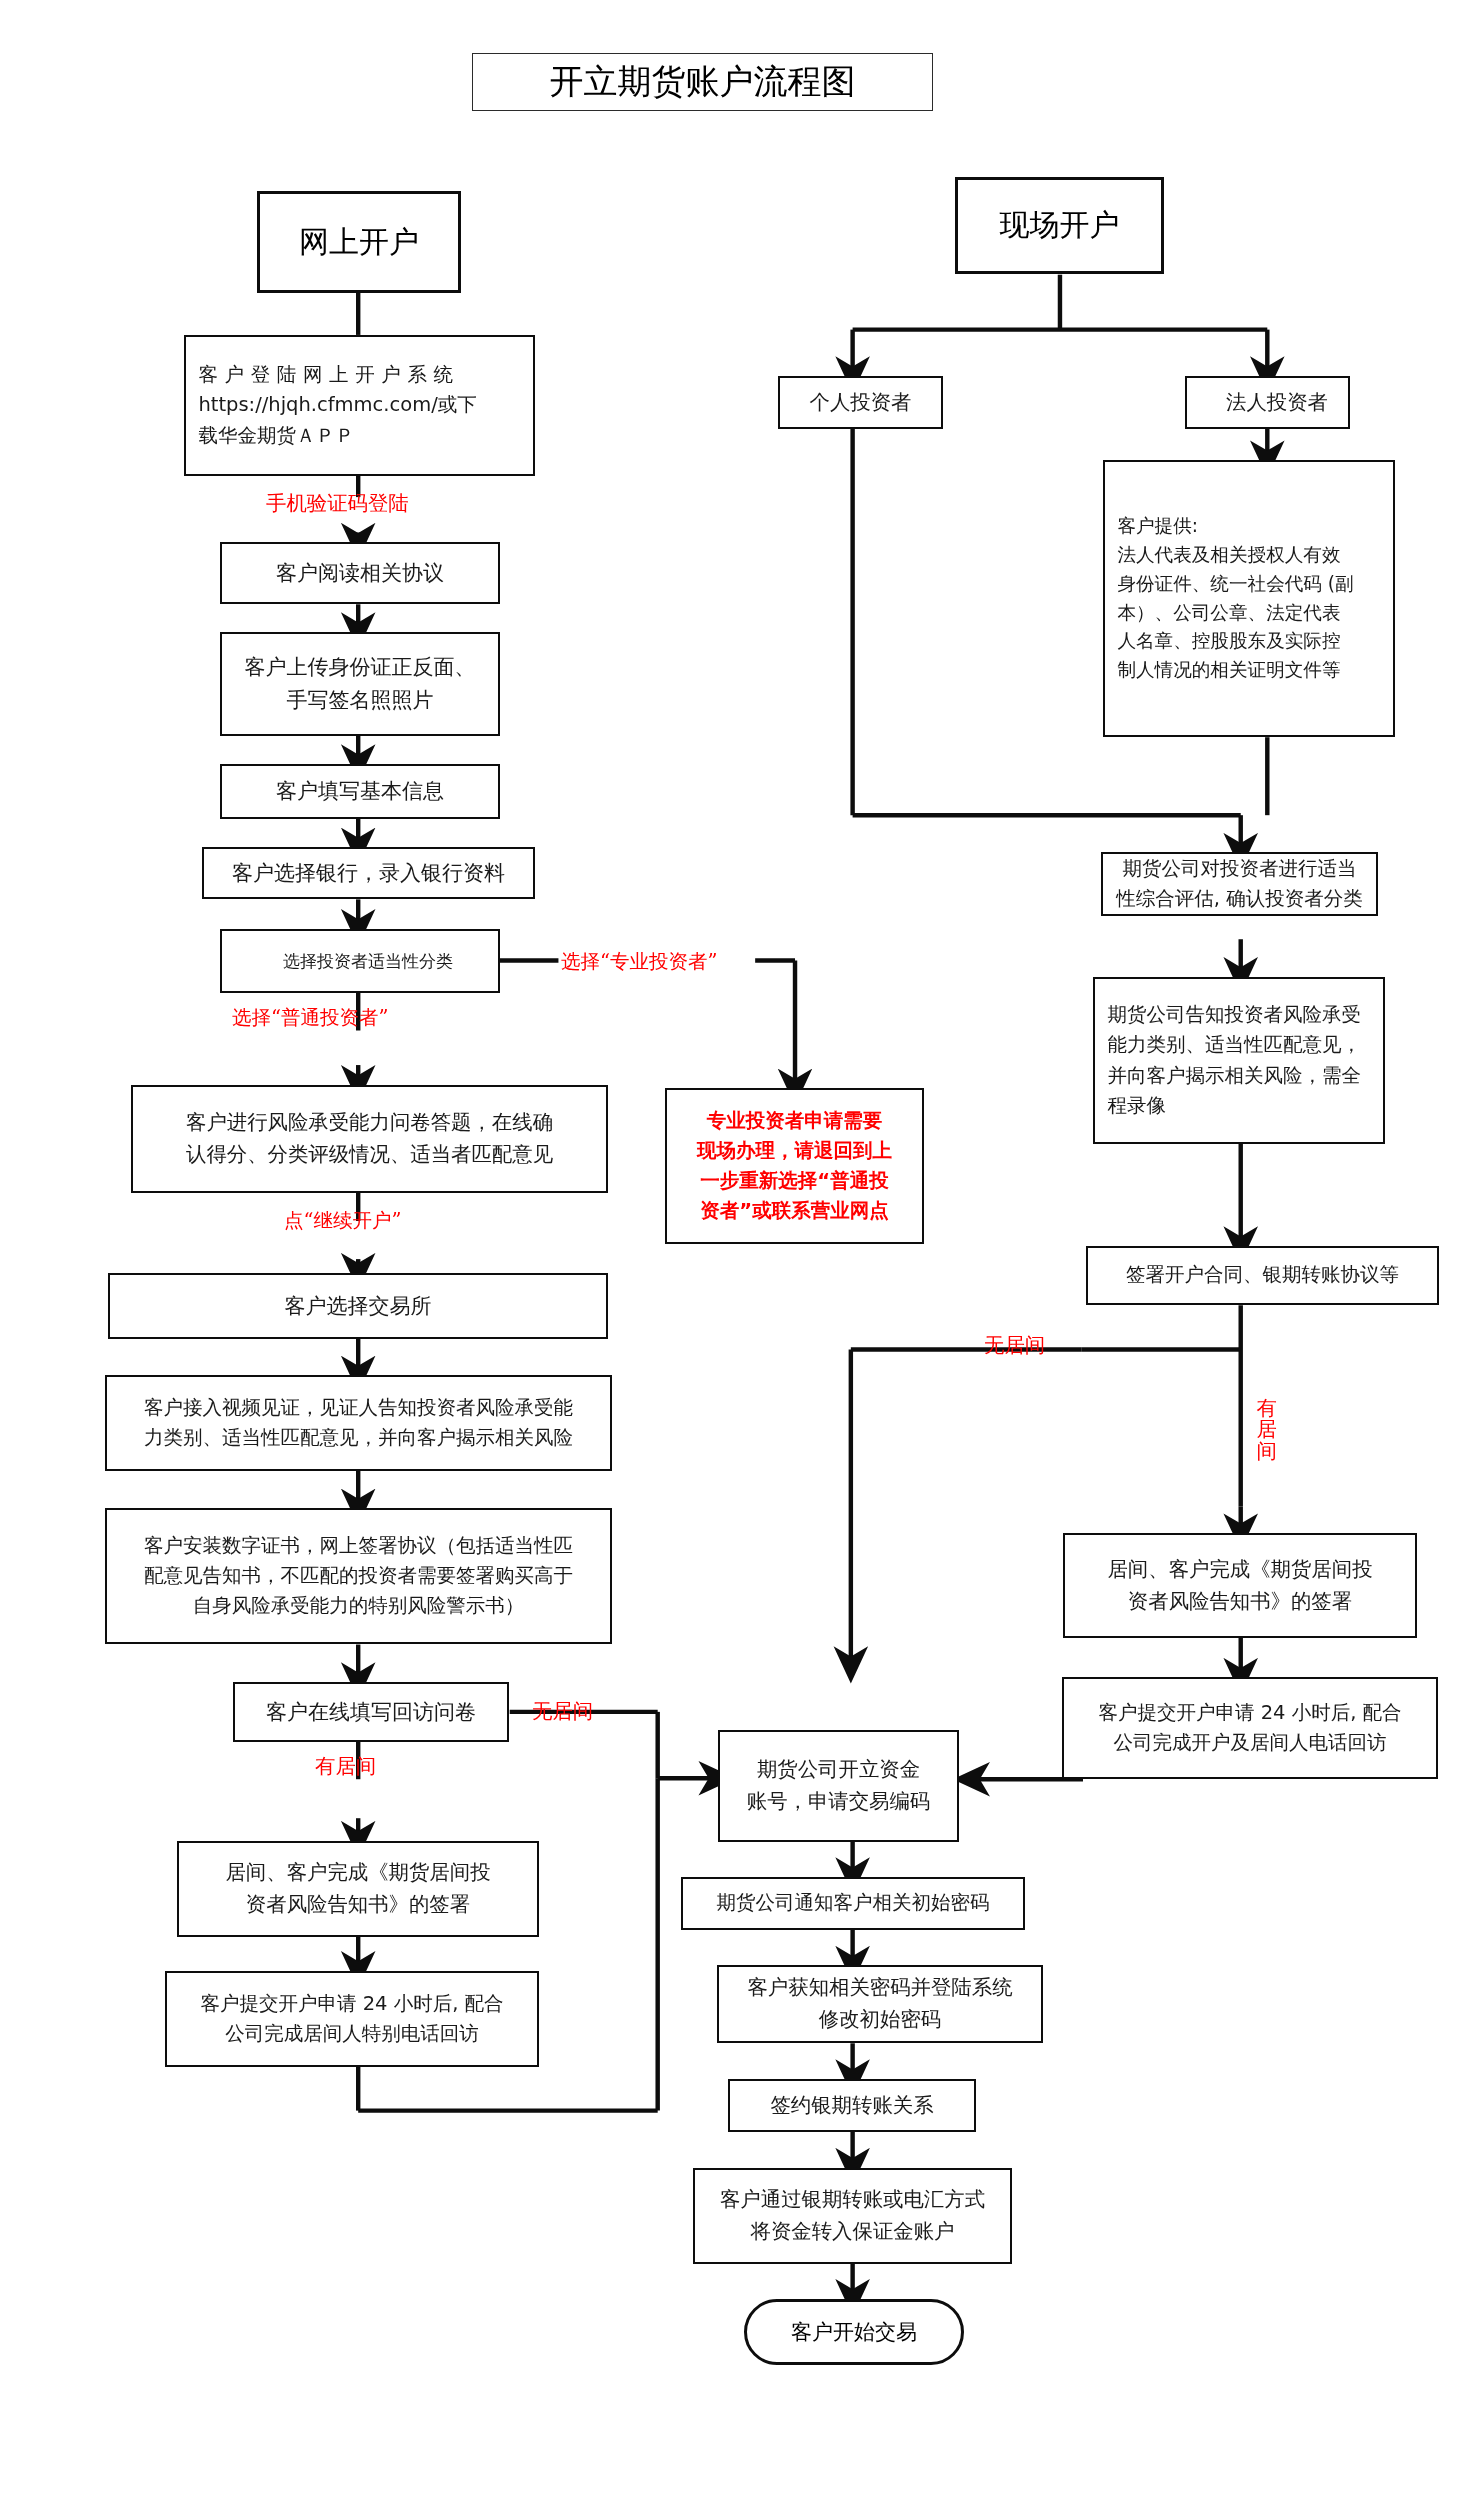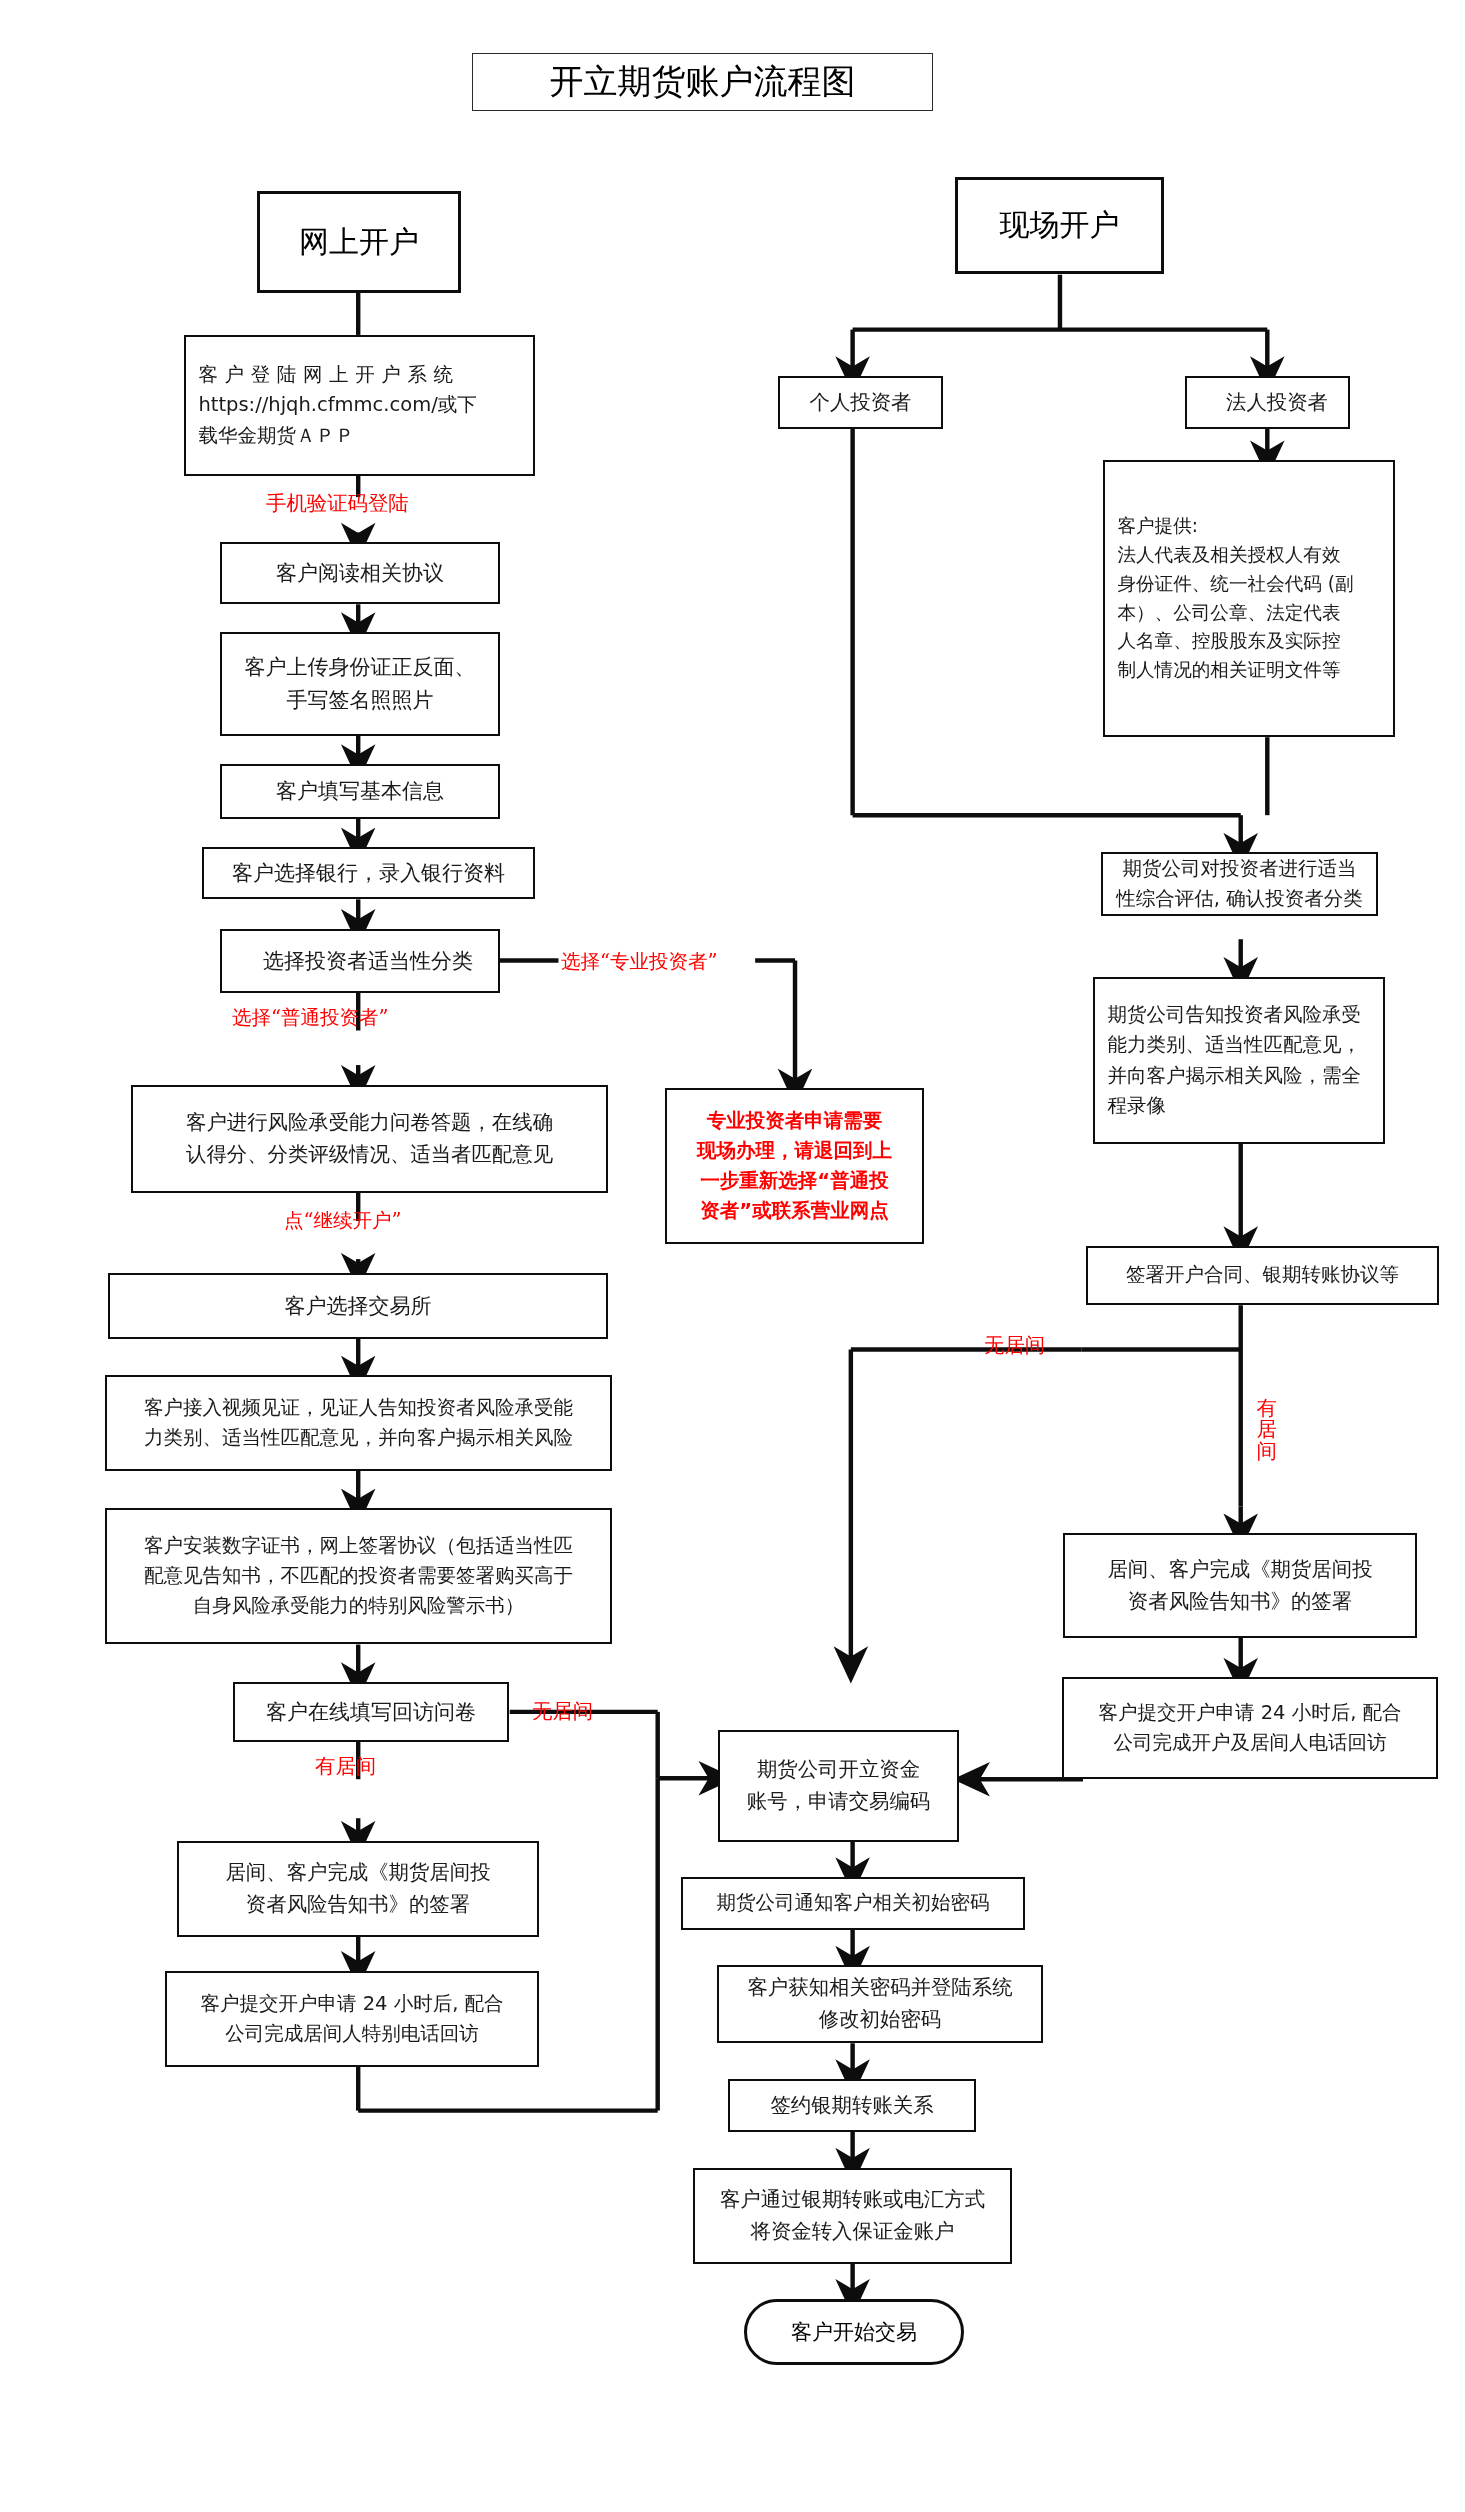--- a/index.html
+++ b/index.html
@@ -199,21 +199,21 @@
   </div>
 
   <div class="node" style="left:220px; top:764px; width:280px; height:55px; font-size:21px;">
     <div class="inner">客户填写基本信息</div>
   </div>
 
   <div class="node" style="left:202px; top:847px; width:333px; height:52px; font-size:21px;">
     <div class="inner">客户选择银行，录入银行资料</div>
   </div>
 
-  <div class="node" style="left:220px; top:929px; width:280px; height:64px; font-size:21px;padding-left:16px;">
+  <div class="node" style="left:220px; top:929px; width:280px; height:64px; font-size:17px;padding-left:16px;">
     <div class="inner">选择投资者适当性分类</div>
   </div>
 
   <div class="lbl s22 serif" style="left:561px; top:948px;">选择“专业投资者”</div>
 
   <div class="lbl s22 serif" style="left:232px; top:1004px;">选择“普通投资者”</div>
 
   <div class="node" style="left:131px; top:1085px; width:477px; height:108px; font-size:20.4px;">
     <div class="inner">
       <div>客户进行风险承受能力问卷答题，在线确</div>

